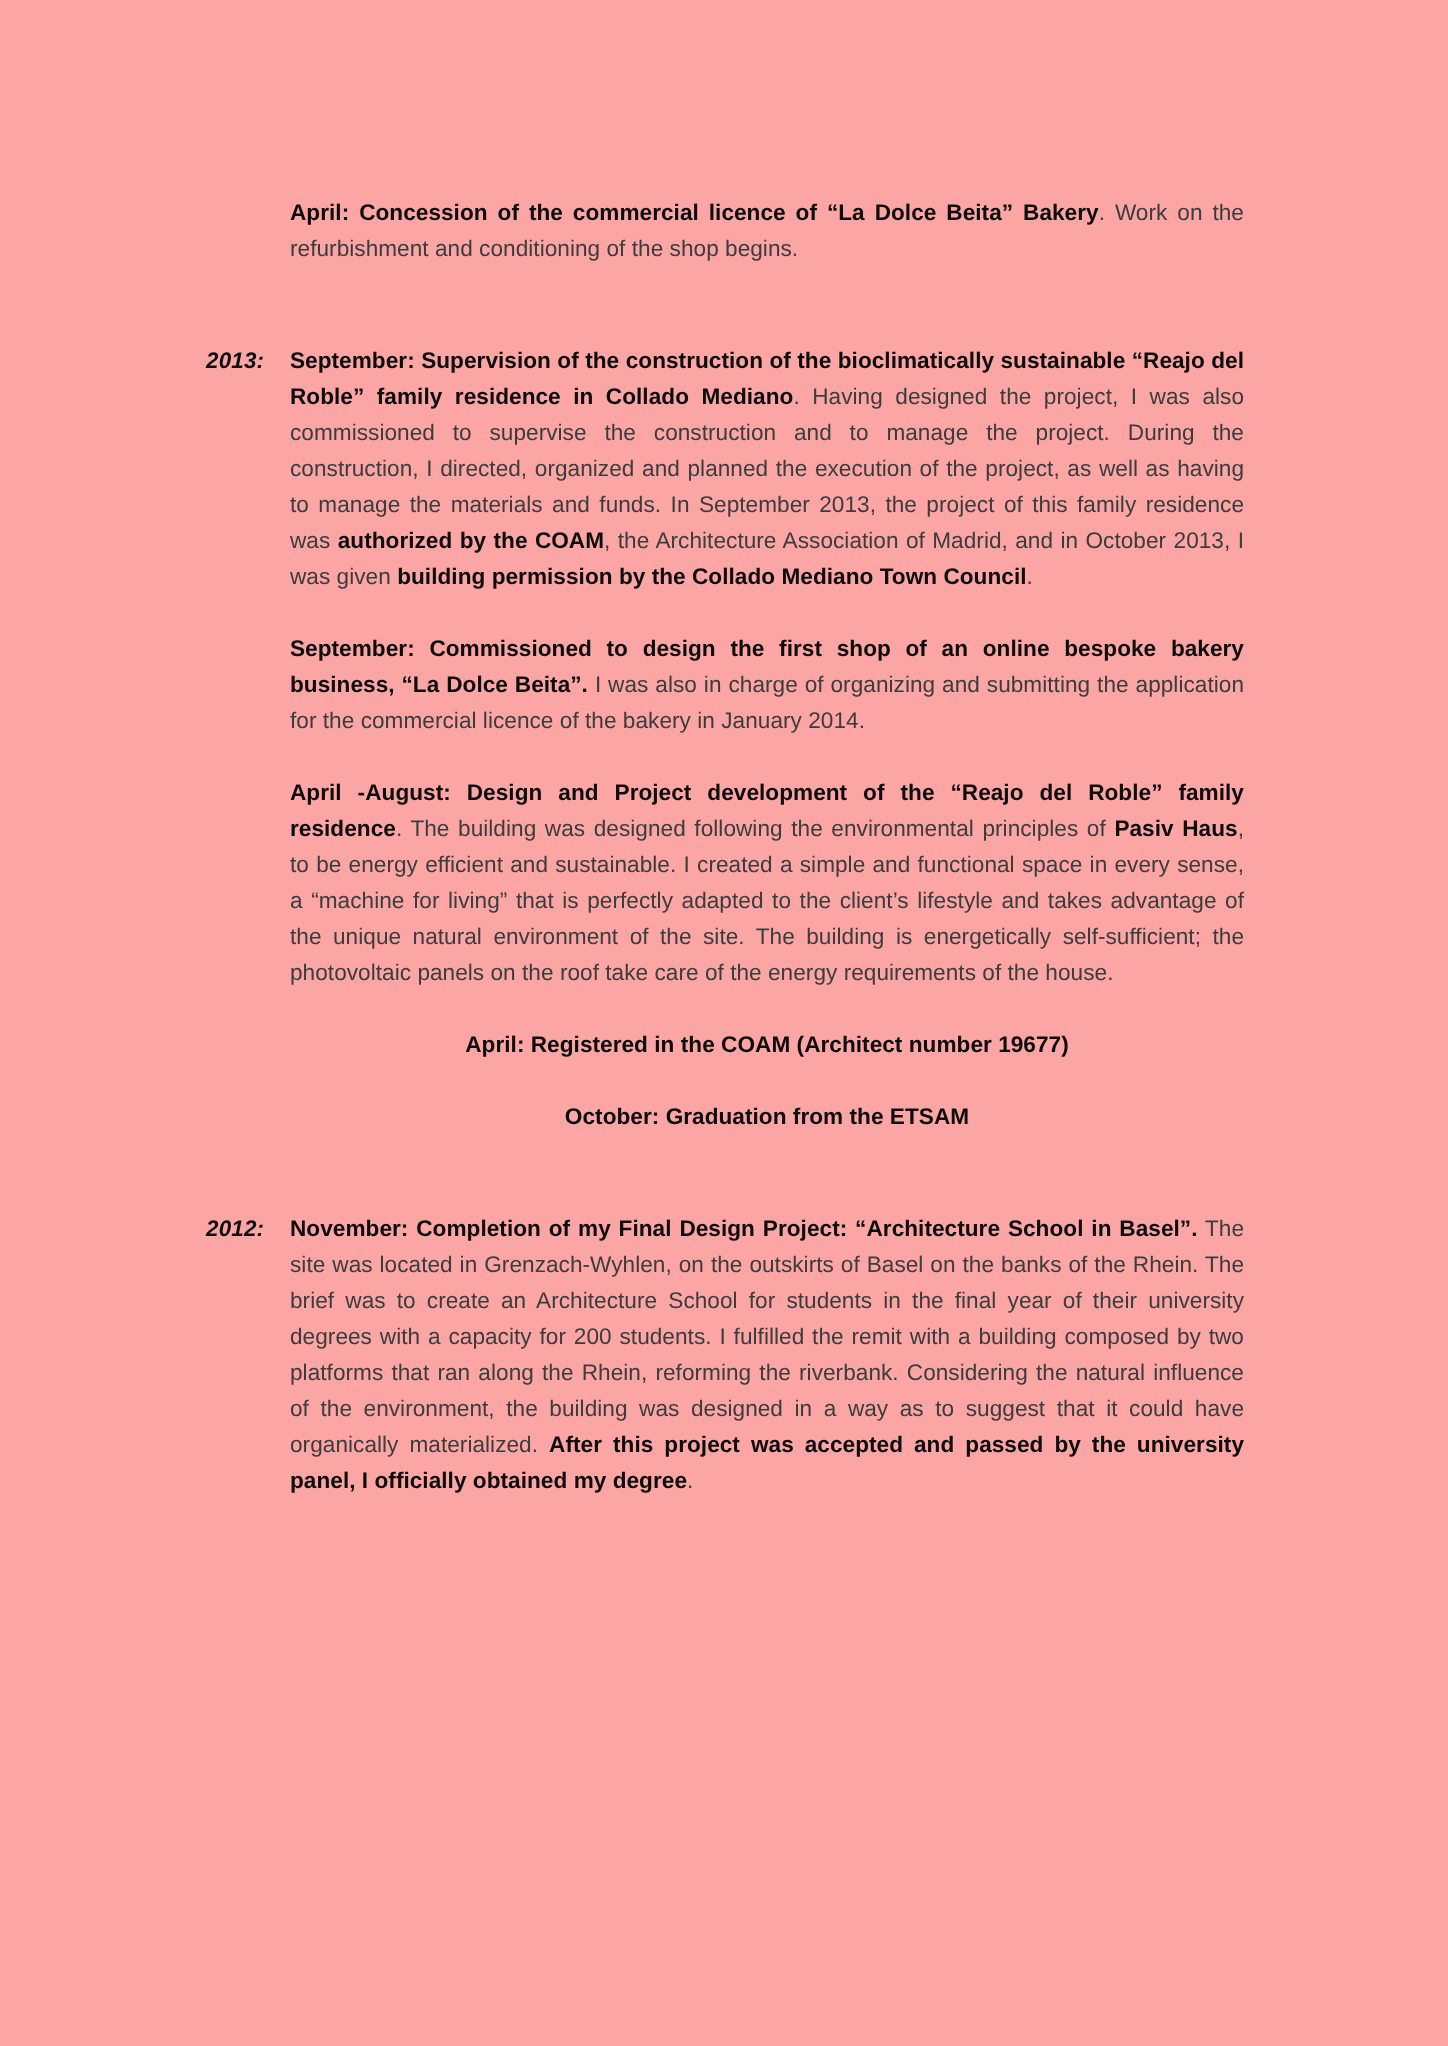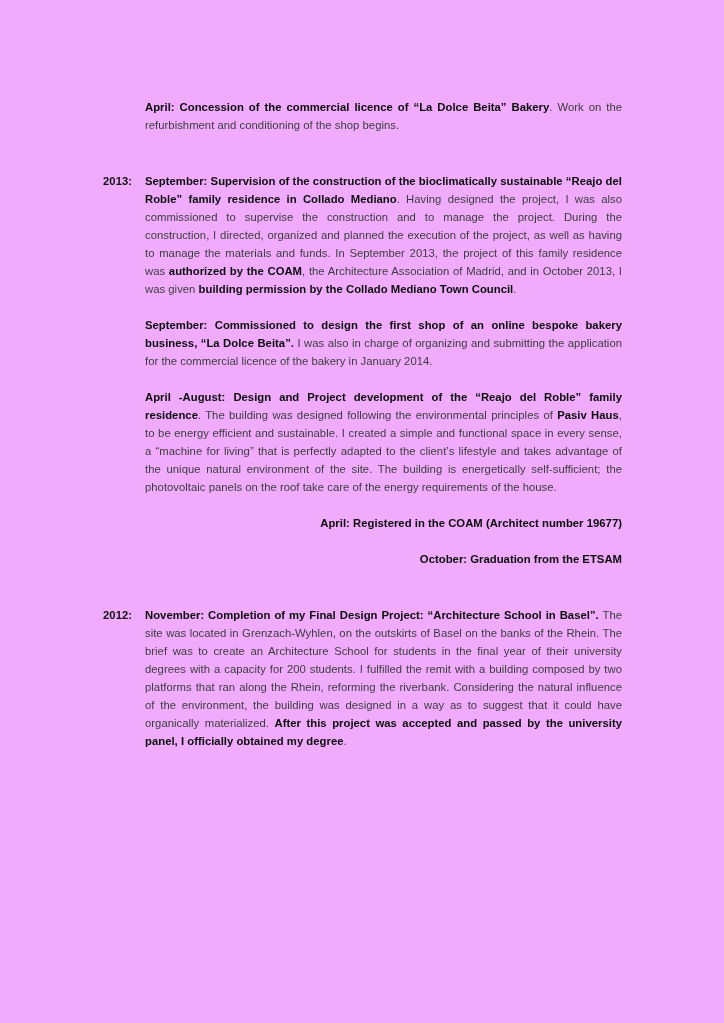--- a/index.html
+++ b/index.html
@@ -10,21 +10,21 @@
   body {
     width: 724px;
     height: 1023px;
     font-family: "Liberation Sans", sans-serif;
     overflow: hidden;
   }
   .page {
     position: relative;
     width: 724px;
     height: 1023px;
-    background: #f0abfc;
+    background: #fca5a5;
     box-sizing: border-box;
   }
   .content {
     position: absolute;
     left: 103px;
     top: 98px;
     width: 519px;
   }
   
   .entry {
@@ -33,41 +33,42 @@
   }
   .year {
     flex: 0 0 42px;
     width: 42px;
     font-size: 11.2px;
     font-weight: bold;
     color: #111111;
     line-height: 18px;
     letter-spacing: 0.1px;
     white-space: nowrap;
+    font-style: italic;
   }
   .year.blank {
     
   }
   .body-col {
     flex: 1 1 auto;
     min-width: 0;
   }
   p.para {
     margin: 0;
     font-size: 11.3px;
     line-height: 18px;
     color: #3c3c3c;
     text-align: justify;
     text-justify: inter-word;
     letter-spacing: 0.02px;
     -webkit-hyphens: none;
     hyphens: none;
   }
   p.para.nojust {
-    text-align: right;
+    text-align: center;
   }
   p.para b, p.para strong {
     font-weight: bold;
     color: #0d0d0d;
   }
   
   .gap-sm { height: 18px; }
   .gap-lg { height: 38px; }
 </style>
 </head>

